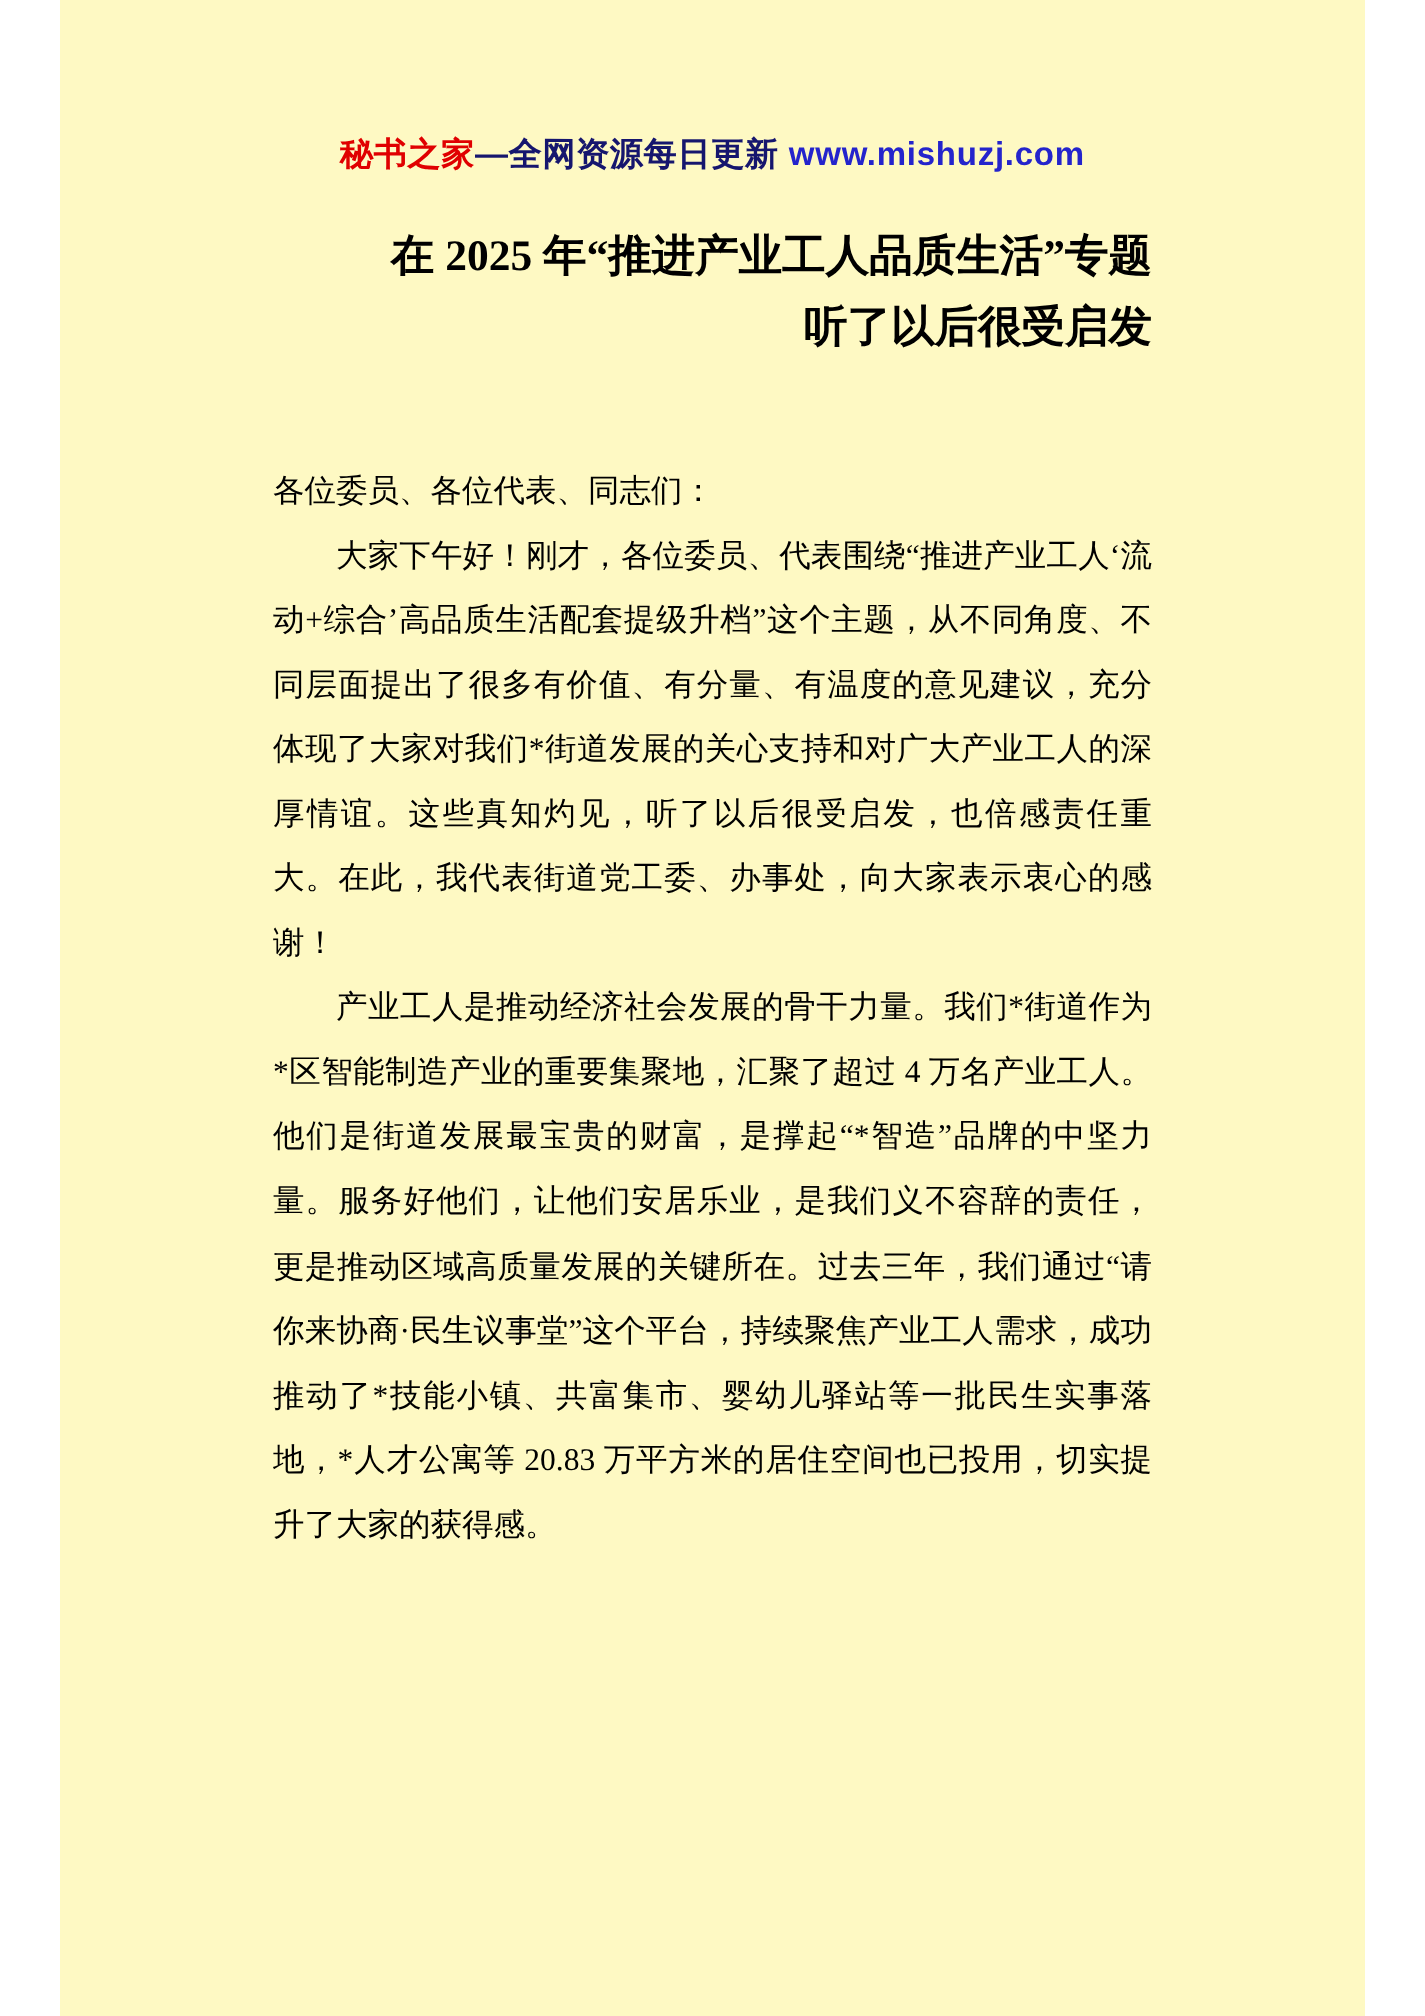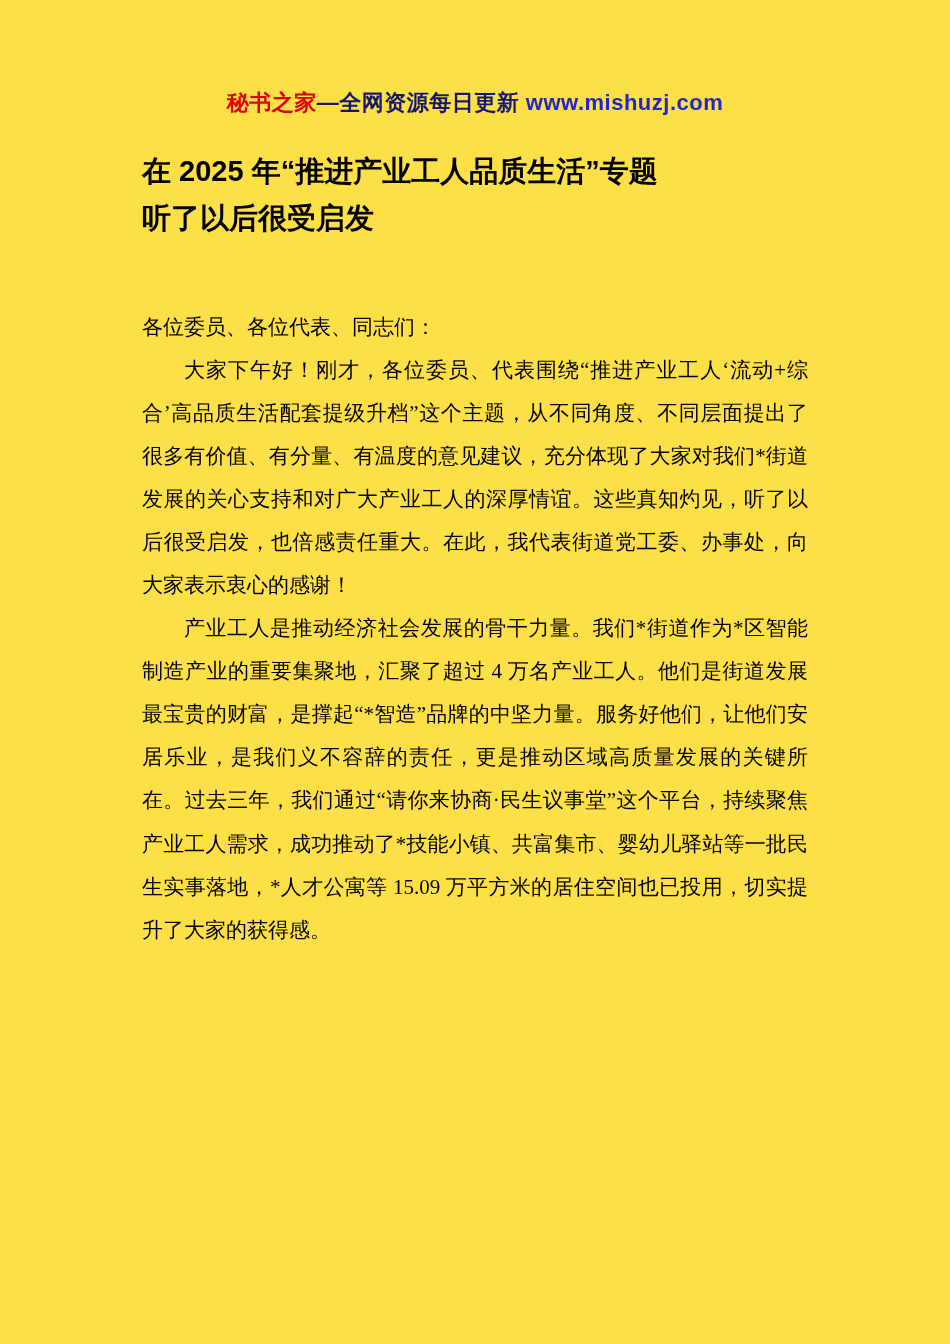--- a/index.html
+++ b/index.html
@@ -1,44 +1,44 @@
 <!DOCTYPE html>
 <html><head>
 <meta charset="utf-8">
 <style>
   html, body {
     margin: 0;
     padding: 0;
     background: #ffffff;
   }
   .page {
-    width: 950px;
+    width: 870px;
     min-height: 1344px;
     box-sizing: border-box;
     margin: 0 auto;
-    background: #fde047;
+    background: #fef9c3;
     padding: 88px 142px 60px 142px;
     font-family: "Liberation Serif", serif;
     color: #000000;
   }
   .doc-header {
     text-align: center;
     font-family: "Liberation Sans", sans-serif;
     font-size: 22px;
     font-weight: bold;
     letter-spacing: 0.5px;
     margin-bottom: 30px;
     white-space: nowrap;
   }
   .brand   { color: #e00000; }
   .tagline { color: #16166e; }
   .url     { color: #2424cc; text-decoration: none; }
   .doc-title {
-    text-align: left;
-    font-family: Liberation Sans, sans-serif;
+    text-align: right;
+    font-family: Liberation Serif, serif;
     font-weight: bold;
     font-size: 29px;
     line-height: 1.62;
     margin: 6px 0 64px 0;
   }
   .content {
     font-size: 21px;
     line-height: 2.05;
     text-align: justify;
     text-justify: inter-ideograph;
@@ -60,16 +60,16 @@
   </div>
 
   <div class="doc-title">
     <div>在 2025 年“推进产业工人品质生活”专题</div>
     <div>听了以后很受启发</div>
   </div>
 
   <div class="content">
     <p>各位委员、各位代表、同志们：</p>
     <p class="indent">大家下午好！刚才，各位委员、代表围绕“推进产业工人‘流动+综合’高品质生活配套提级升档”这个主题，从不同角度、不同层面提出了很多有价值、有分量、有温度的意见建议，充分体现了大家对我们*街道发展的关心支持和对广大产业工人的深厚情谊。这些真知灼见，听了以后很受启发，也倍感责任重大。在此，我代表街道党工委、办事处，向大家表示衷心的感谢！</p>
-    <p class="indent">产业工人是推动经济社会发展的骨干力量。我们*街道作为*区智能制造产业的重要集聚地，汇聚了超过 4 万名产业工人。他们是街道发展最宝贵的财富，是撑起“*智造”品牌的中坚力量。服务好他们，让他们安居乐业，是我们义不容辞的责任，更是推动区域高质量发展的关键所在。过去三年，我们通过“请你来协商·民生议事堂”这个平台，持续聚焦产业工人需求，成功推动了*技能小镇、共富集市、婴幼儿驿站等一批民生实事落地，*人才公寓等 15.09 万平方米的居住空间也已投用，切实提升了大家的获得感。</p>
+    <p class="indent">产业工人是推动经济社会发展的骨干力量。我们*街道作为*区智能制造产业的重要集聚地，汇聚了超过 4 万名产业工人。他们是街道发展最宝贵的财富，是撑起“*智造”品牌的中坚力量。服务好他们，让他们安居乐业，是我们义不容辞的责任，更是推动区域高质量发展的关键所在。过去三年，我们通过“请你来协商·民生议事堂”这个平台，持续聚焦产业工人需求，成功推动了*技能小镇、共富集市、婴幼儿驿站等一批民生实事落地，*人才公寓等 20.83 万平方米的居住空间也已投用，切实提升了大家的获得感。</p>
   </div>
 
 </div>
 
 </body></html>

